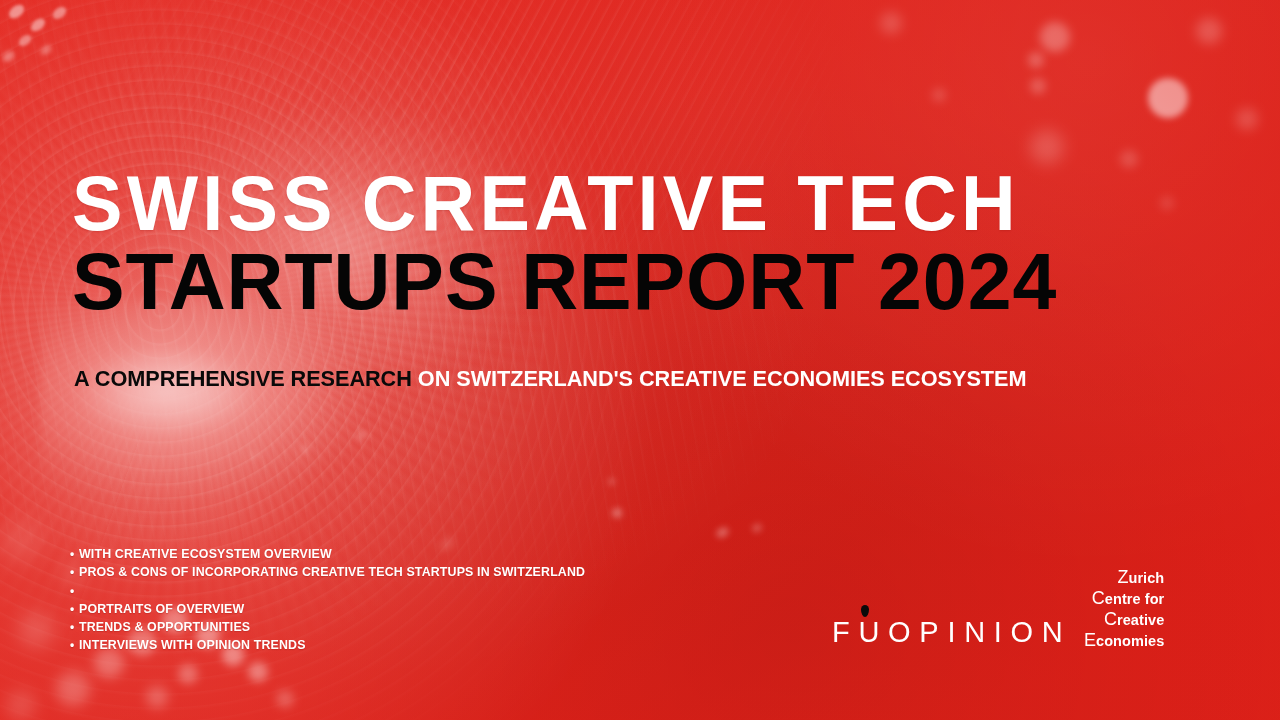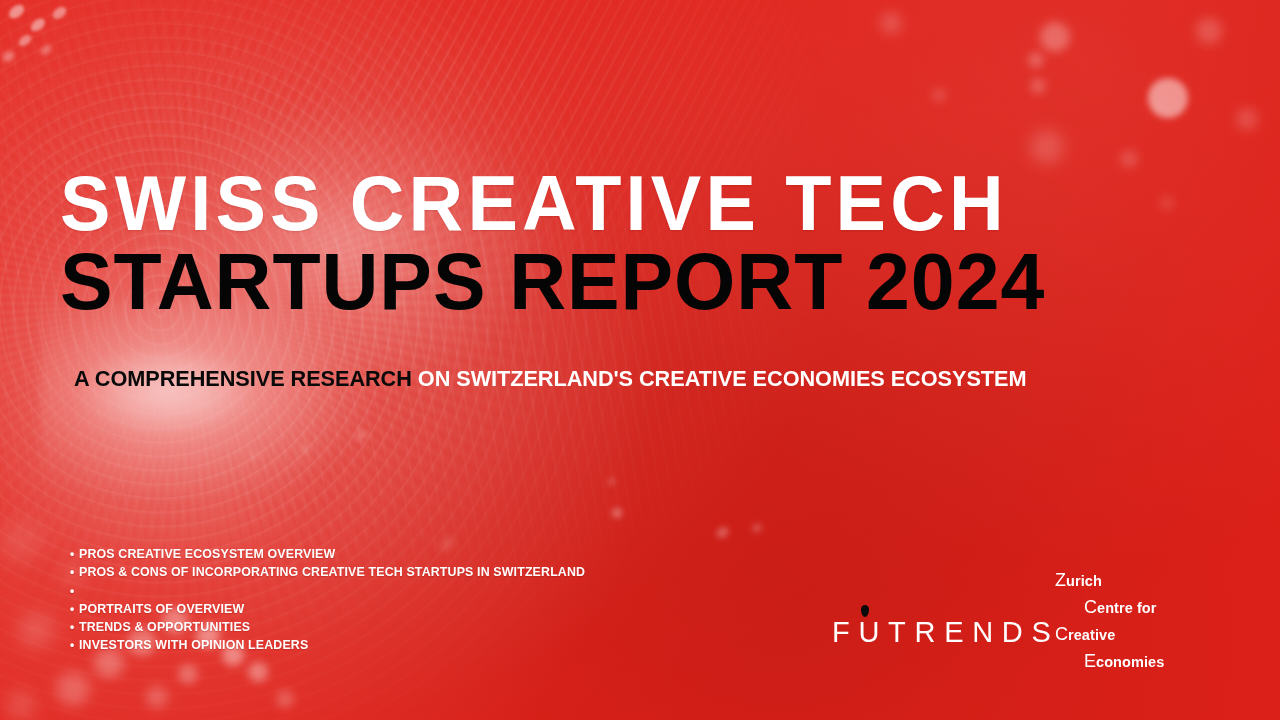--- a/index.html
+++ b/index.html
@@ -144,21 +144,21 @@
   }
 
   
   .bg-scrim {
     background: radial-gradient(ellipse at 50% 46%, rgba(227,33,25,0.00) 0%, rgba(227,33,25,0.22) 45%, rgba(227,33,25,0.42) 78%);
   }
 
   
   .title-block {
     position: absolute;
-    left: 60px;
+    left: 72px;
     top: 168px;
     width: 1128px;
   }
   .title-line1 {
     font-size: 78px;
     line-height: 0.92;
     font-weight: 700;
     color: #ffffff;
     letter-spacing: 0.055em;
     white-space: nowrap;
@@ -245,22 +245,23 @@
     border-radius: 50% 50% 50% 50% / 62% 62% 38% 38%;
     transform: rotate(180deg);
   }
 
   
   .zcce {
     position: absolute;
     left: 1055px;
     top: 567px;
     color: #ffffff;
-    line-height: 26px;
-    white-space: nowrap;
+    line-height: 20px;
+    white-space: nowrap;
+    text-align: right;
   }
   .zcce .zrow {
     font-size: 14.5px;
     font-weight: 700;
     letter-spacing: 0.005em;
   }
   .zcce .zrow .cap {
     font-size: 18px;
     font-weight: 400;
     letter-spacing: 0;
@@ -333,45 +334,45 @@
     <div class="title-line2">STARTUPS REPORT 2024</div>
   </div>
 
   <div class="subtitle">
     <span class="sub-dark">A COMPREHENSIVE RESEARCH</span><span class="sub-light"> ON SWITZERLAND'S CREATIVE ECONOMIES ECOSYSTEM</span>
   </div>
 
   <ul class="bullets">
     <li>
       <span class="dot">•</span>
-      <span>PROS CREATIVE ECOSYSTEM OVERVIEW</span>
+      <span>WITH CREATIVE ECOSYSTEM OVERVIEW</span>
     </li>
     <li>
       <span class="dot">•</span>
       <span>PROS &amp; CONS OF INCORPORATING CREATIVE TECH STARTUPS IN SWITZERLAND</span>
     </li>
     <li>
       <span class="dot">•</span>
     </li>
     <li>
       <span class="dot">•</span>
       <span>PORTRAITS OF OVERVIEW</span>
     </li>
     <li>
       <span class="dot">•</span>
       <span>TRENDS &amp; OPPORTUNITIES</span>
     </li>
     <li>
       <span class="dot">•</span>
-      <span>INVESTORS WITH OPINION LEADERS</span>
+      <span>INTERVIEWS WITH OPINION TRENDS</span>
     </li>
   </ul>
 
   <div class="fuelarts">
-    <span>F</span><span class="drop-wrap"><span class="drop"></span><span>U</span></span><span>TRENDS</span>
+    <span>F</span><span class="drop-wrap"><span class="drop"></span><span>U</span></span><span>OPINION</span>
   </div>
 
   <div class="zcce">
     <div class="zrow r1"><span class="cap">Z</span><span>urich</span></div>
     <div class="zrow r2"><span class="cap">C</span><span>entre for</span></div>
     <div class="zrow r3"><span class="cap">C</span><span>reative</span></div>
     <div class="zrow r4"><span class="cap">E</span><span>conomies</span></div>
   </div>
 
 </div>

